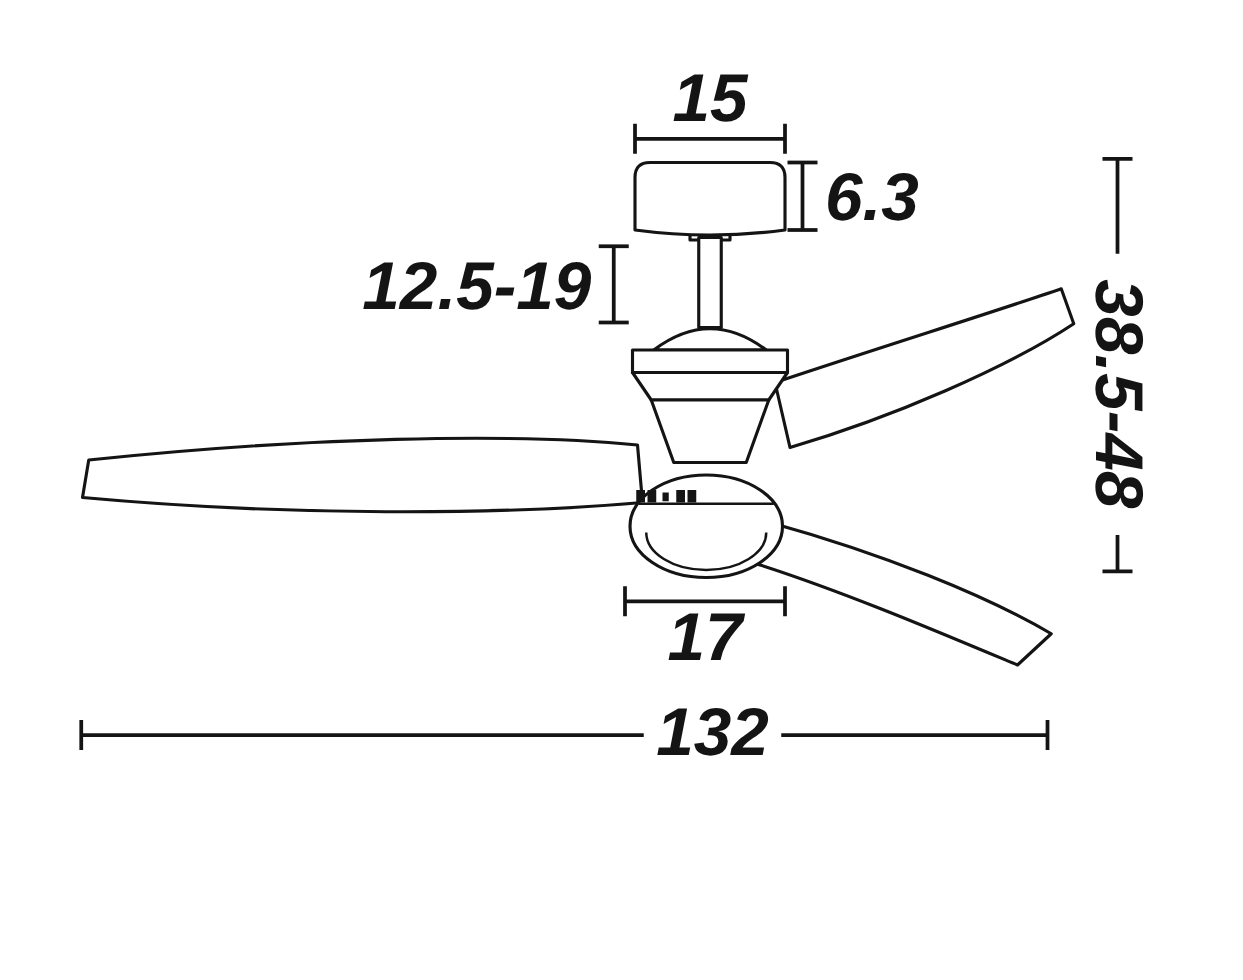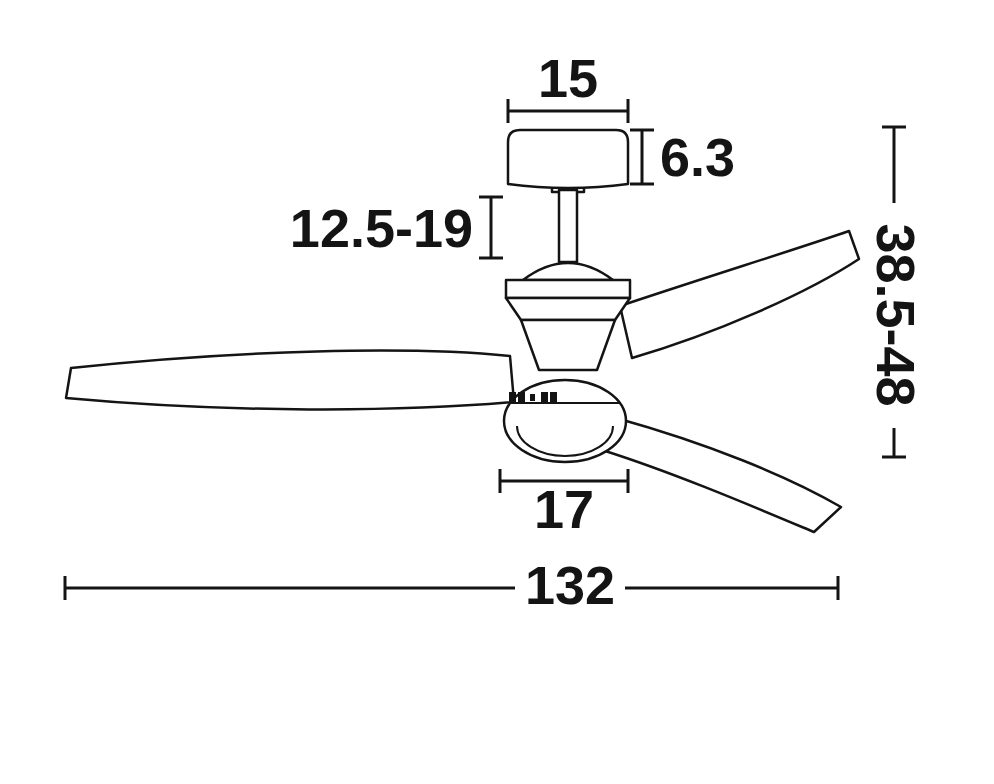--- a/index.html
+++ b/index.html
@@ -6,20 +6,21 @@
     margin: 0;
     padding: 0;
     background: #ffffff;
   }
   .canvas {
     position: relative;
     width: 994px;
     height: 784px;
     background: #ffffff;
     overflow: hidden;
+    font-style: italic;
   }
   svg { display: block; }
   .outline {
     fill: #ffffff;
     stroke: #141414;
     stroke-width: 2.5;
     stroke-linejoin: round;
   }
   .thinline {
     fill: none;

